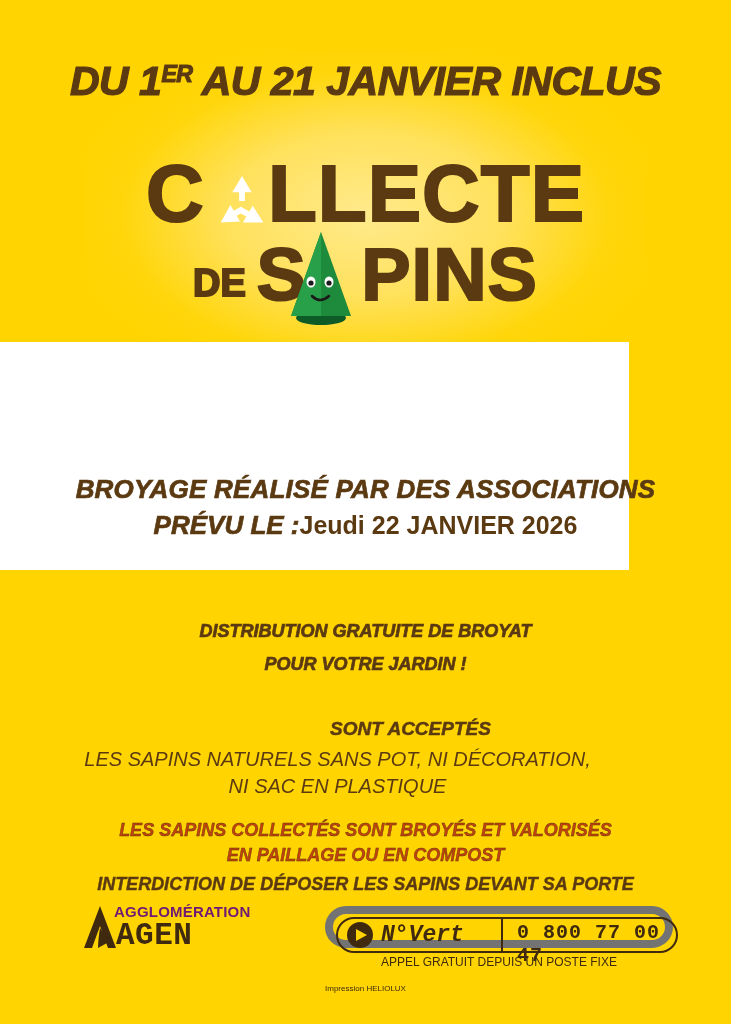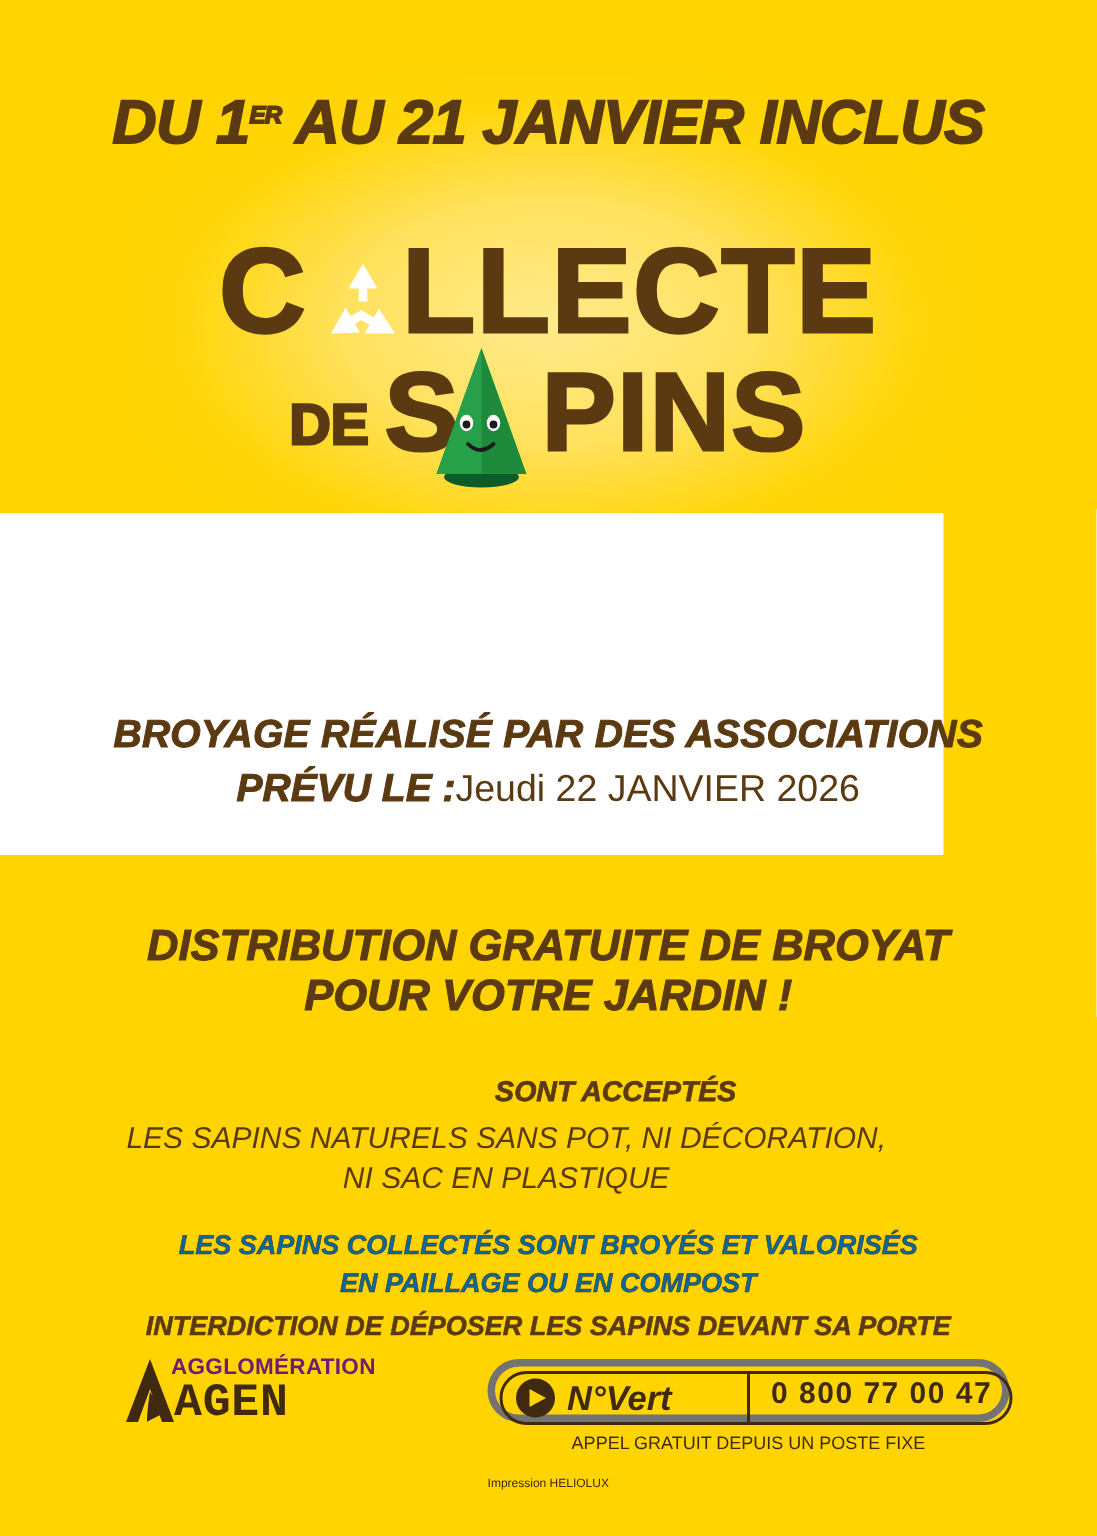--- a/index.html
+++ b/index.html
@@ -43,21 +43,21 @@
     width: 731px;
     text-align: center;
     color: #5B3A12;
     font-size: 41px;
     font-weight: bold;
     font-style: italic;
     letter-spacing: -0.5px;
     -webkit-text-stroke: 1.2px #5B3A12;
   }
   .date-line sup {
-    font-size: 16px;
+    font-size: 23px;
     vertical-align: 13px;
   }
   
   .collecte {
     position: absolute;
     left: 0;
     top: 152px;
     width: 731px;
     text-align: center;
     color: #5B3A12;
@@ -133,41 +133,41 @@
     width: 731px;
     text-align: center;
     color: #5B3A12;
     font-size: 26px;
     font-weight: bold;
     font-style: italic;
     -webkit-text-stroke: 0.7px #5B3A12;
   }
   .prevu .date-val {
     font-style: normal;
-    font-weight: normal;
+    font-weight: bold;
     font-size: 25px;
     -webkit-text-stroke: 0px;
   }
   
   .lower {
     position: absolute;
     left: 0;
     top: 570px;
     width: 731px;
     height: 454px;
     background: #FFD400;
   }
   .distribution {
     position: absolute;
     left: 0;
     top: 45px;
     width: 731px;
     text-align: center;
     color: #5B3A12;
-    font-size: 29px;
+    font-size: 18px;
     font-weight: bold;
     font-style: italic;
     line-height: 33px;
     -webkit-text-stroke: 0.7px #5B3A12;
   }
   .accepted-title {
     position: absolute;
     left: 0;
     top: 148px;
     width: 731px;
@@ -190,21 +190,21 @@
     font-style: italic;
     line-height: 27px;
     padding-left: 29px;
   }
   .valorises {
     position: absolute;
     left: 0;
     top: 248px;
     width: 731px;
     text-align: center;
-    color: #0369a1;
+    color: #c2410c;
     font-size: 18px;
     font-weight: bold;
     font-style: italic;
     line-height: 25px;
     -webkit-text-stroke: 0.4px #5B3A12;
   }
   .interdiction {
     position: absolute;
     left: 0;
     top: 304px;
@@ -248,23 +248,24 @@
     letter-spacing: 0.5px;
     font-family: Liberation Mono, monospace;
   }
   
   .nvert {
     position: absolute;
     left: 325px;
     top: 906px;
     width: 348px;
     height: 42px;
-    border: 5px solid #737373;
+    border: 8px solid #737373;
     border-radius: 21px;
     background: #FFD400;
+    font-family: Liberation Mono, monospace;
   }
   .nvert-inner {
     position: absolute;
     left: 3px; top: 3px;
     width: 342px; height: 36px;
     border: 2px solid #3F2A10;
     border-radius: 18px;
   }
   .nvert-play {
     position: absolute;

